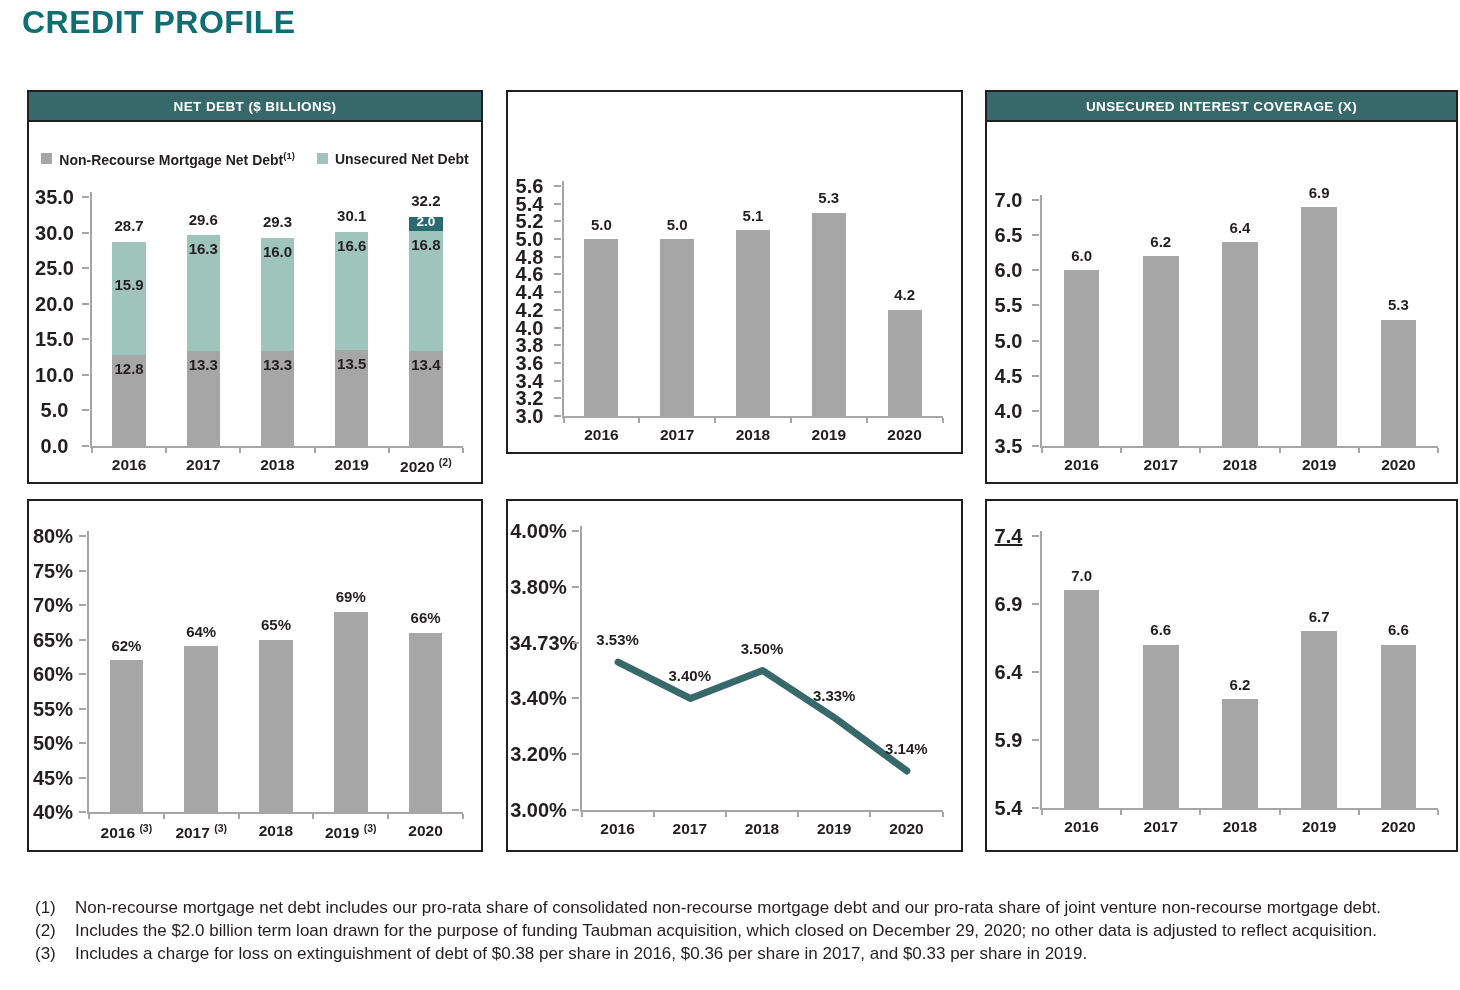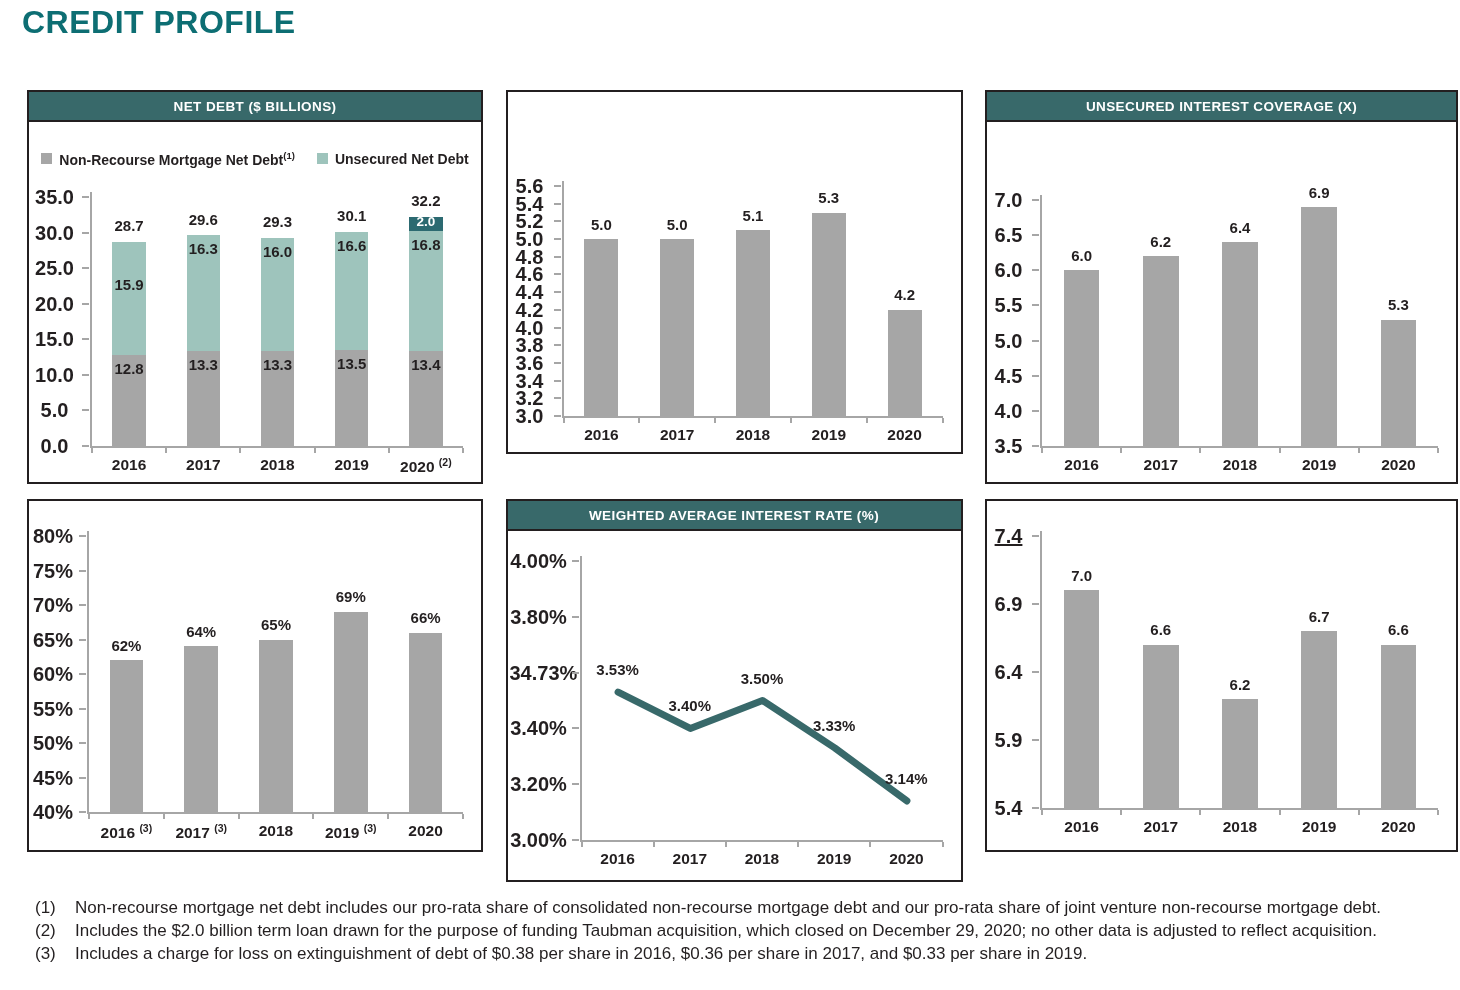--- a/index.html
+++ b/index.html
@@ -269,21 +269,20 @@
             <div class="bar" style="left: 45.5%; width: 9%; height: 62.5%; background: rgb(166, 166, 166);"></div>
             <div class="bar-value" style="left: 40%; width: 20%; bottom: calc(62.5% + 6px);">65%</div>
             <div class="bar" style="left: 65.5%; width: 9%; height: 72.5%; background: rgb(166, 166, 166);"></div>
             <div class="bar-value" style="left: 60%; width: 20%; bottom: calc(72.5% + 6px);">69%</div>
             <div class="bar" style="left: 85.5%; width: 9%; height: 65%; background: rgb(166, 166, 166);"></div>
             <div class="bar-value" style="left: 80%; width: 20%; bottom: calc(65% + 6px);">66%</div>
           </div>
         </div>
     </div>
     <div class="panel row2">
-      <div class="panel-header">WEIGHTED AVERAGE INTEREST RATE (%)</div>
       <div class="panel-body">
           <div class="plot" style="inset: 30px 18px 40px 74px;">
             <div class="axis-y"></div>
             <div class="axis-x"></div>
             <div class="ytick-label" style="top: 0%; left: -72px; width: 58px;">4.00%</div>
             <div class="ytick-mark" style="top: 0%;"></div>
             <div class="ytick-label" style="top: 20%; left: -72px; width: 58px;">3.80%</div>
             <div class="ytick-mark" style="top: 20%;"></div>
             <div class="ytick-label" style="top: 40%; left: -72px; width: 58px;">34.73%</div>
             <div class="ytick-mark" style="top: 40%;"></div>

